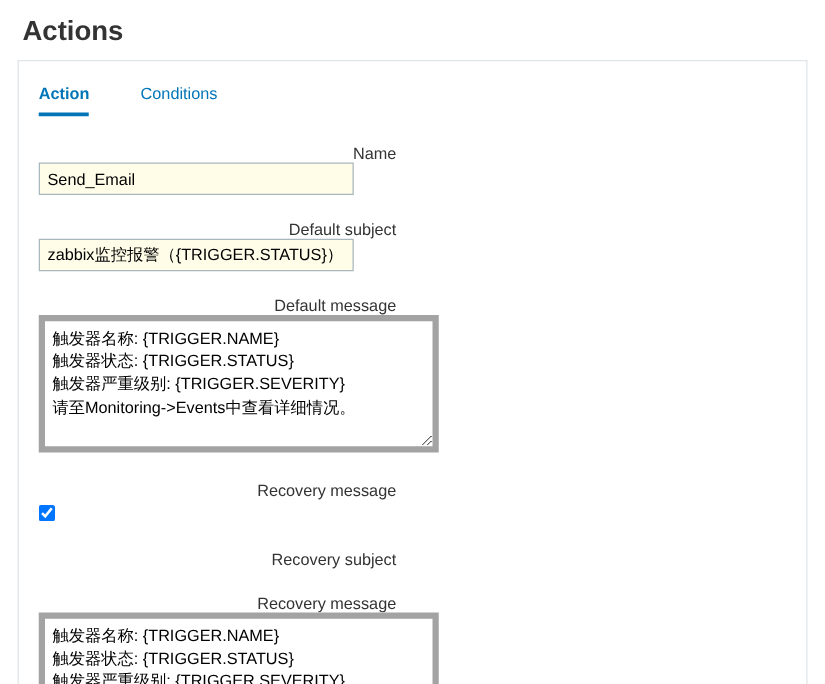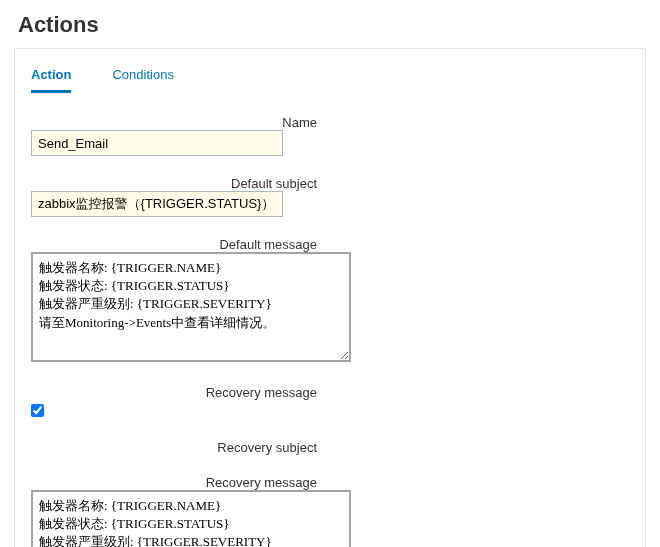--- a/index.html
+++ b/index.html
@@ -7,21 +7,21 @@
     .page-title { font-size: 22px; font-weight: bold; padding: 12px 18px 10px; color: #333; }
     .panel { border: 1px solid #dfe4e7; background: #fff; margin: 0 14px; padding: 14px 16px 20px; }
     .tabs { display: flex; gap: 41px; border-bottom: 0px solid transparent; margin-bottom: 16px; }
     .tab { color: #0275b8; cursor: pointer; padding: 4px 0 8px; font-size: 13px; }
     .tab.active { color: #0275b8; border-bottom: 3px solid #0275b8; font-weight: bold; }
     .form-row { display: flex; align-items: flex-start; margin-bottom: 14px; flex-direction: column; }
     .form-label { width: 300px; text-align: right; padding-right: 14px; padding-top: 6px; color: #333; font-size: 13px; }
     .form-field { flex: 1; }
     .text-input { width: 252px; height: 26px; border: 1px solid #a9b7c1; padding: 3px 6px; font-size: 13px; font-family: Arial, sans-serif; }
     .text-input.yellow { background: #fffde8; }
-    .textarea { width: 320px; height: 110px; border: 2px solid #a3a3a3; padding: 5px 6px; font-size: 13px; font-family: Liberation Serif, serif; resize: both; line-height: 1.4; }
+    .textarea { width: 320px; height: 110px; border: 5px solid #a3a3a3; padding: 5px 6px; font-size: 13px; font-family: Liberation Sans, sans-serif; resize: both; line-height: 1.4; }
     .checkbox { margin-top: 4px; }
   </style>
 </head>
 <body>
 
 <div class="page-title">Actions</div>
 
 <div class="panel">
 
   <div class="tabs">

